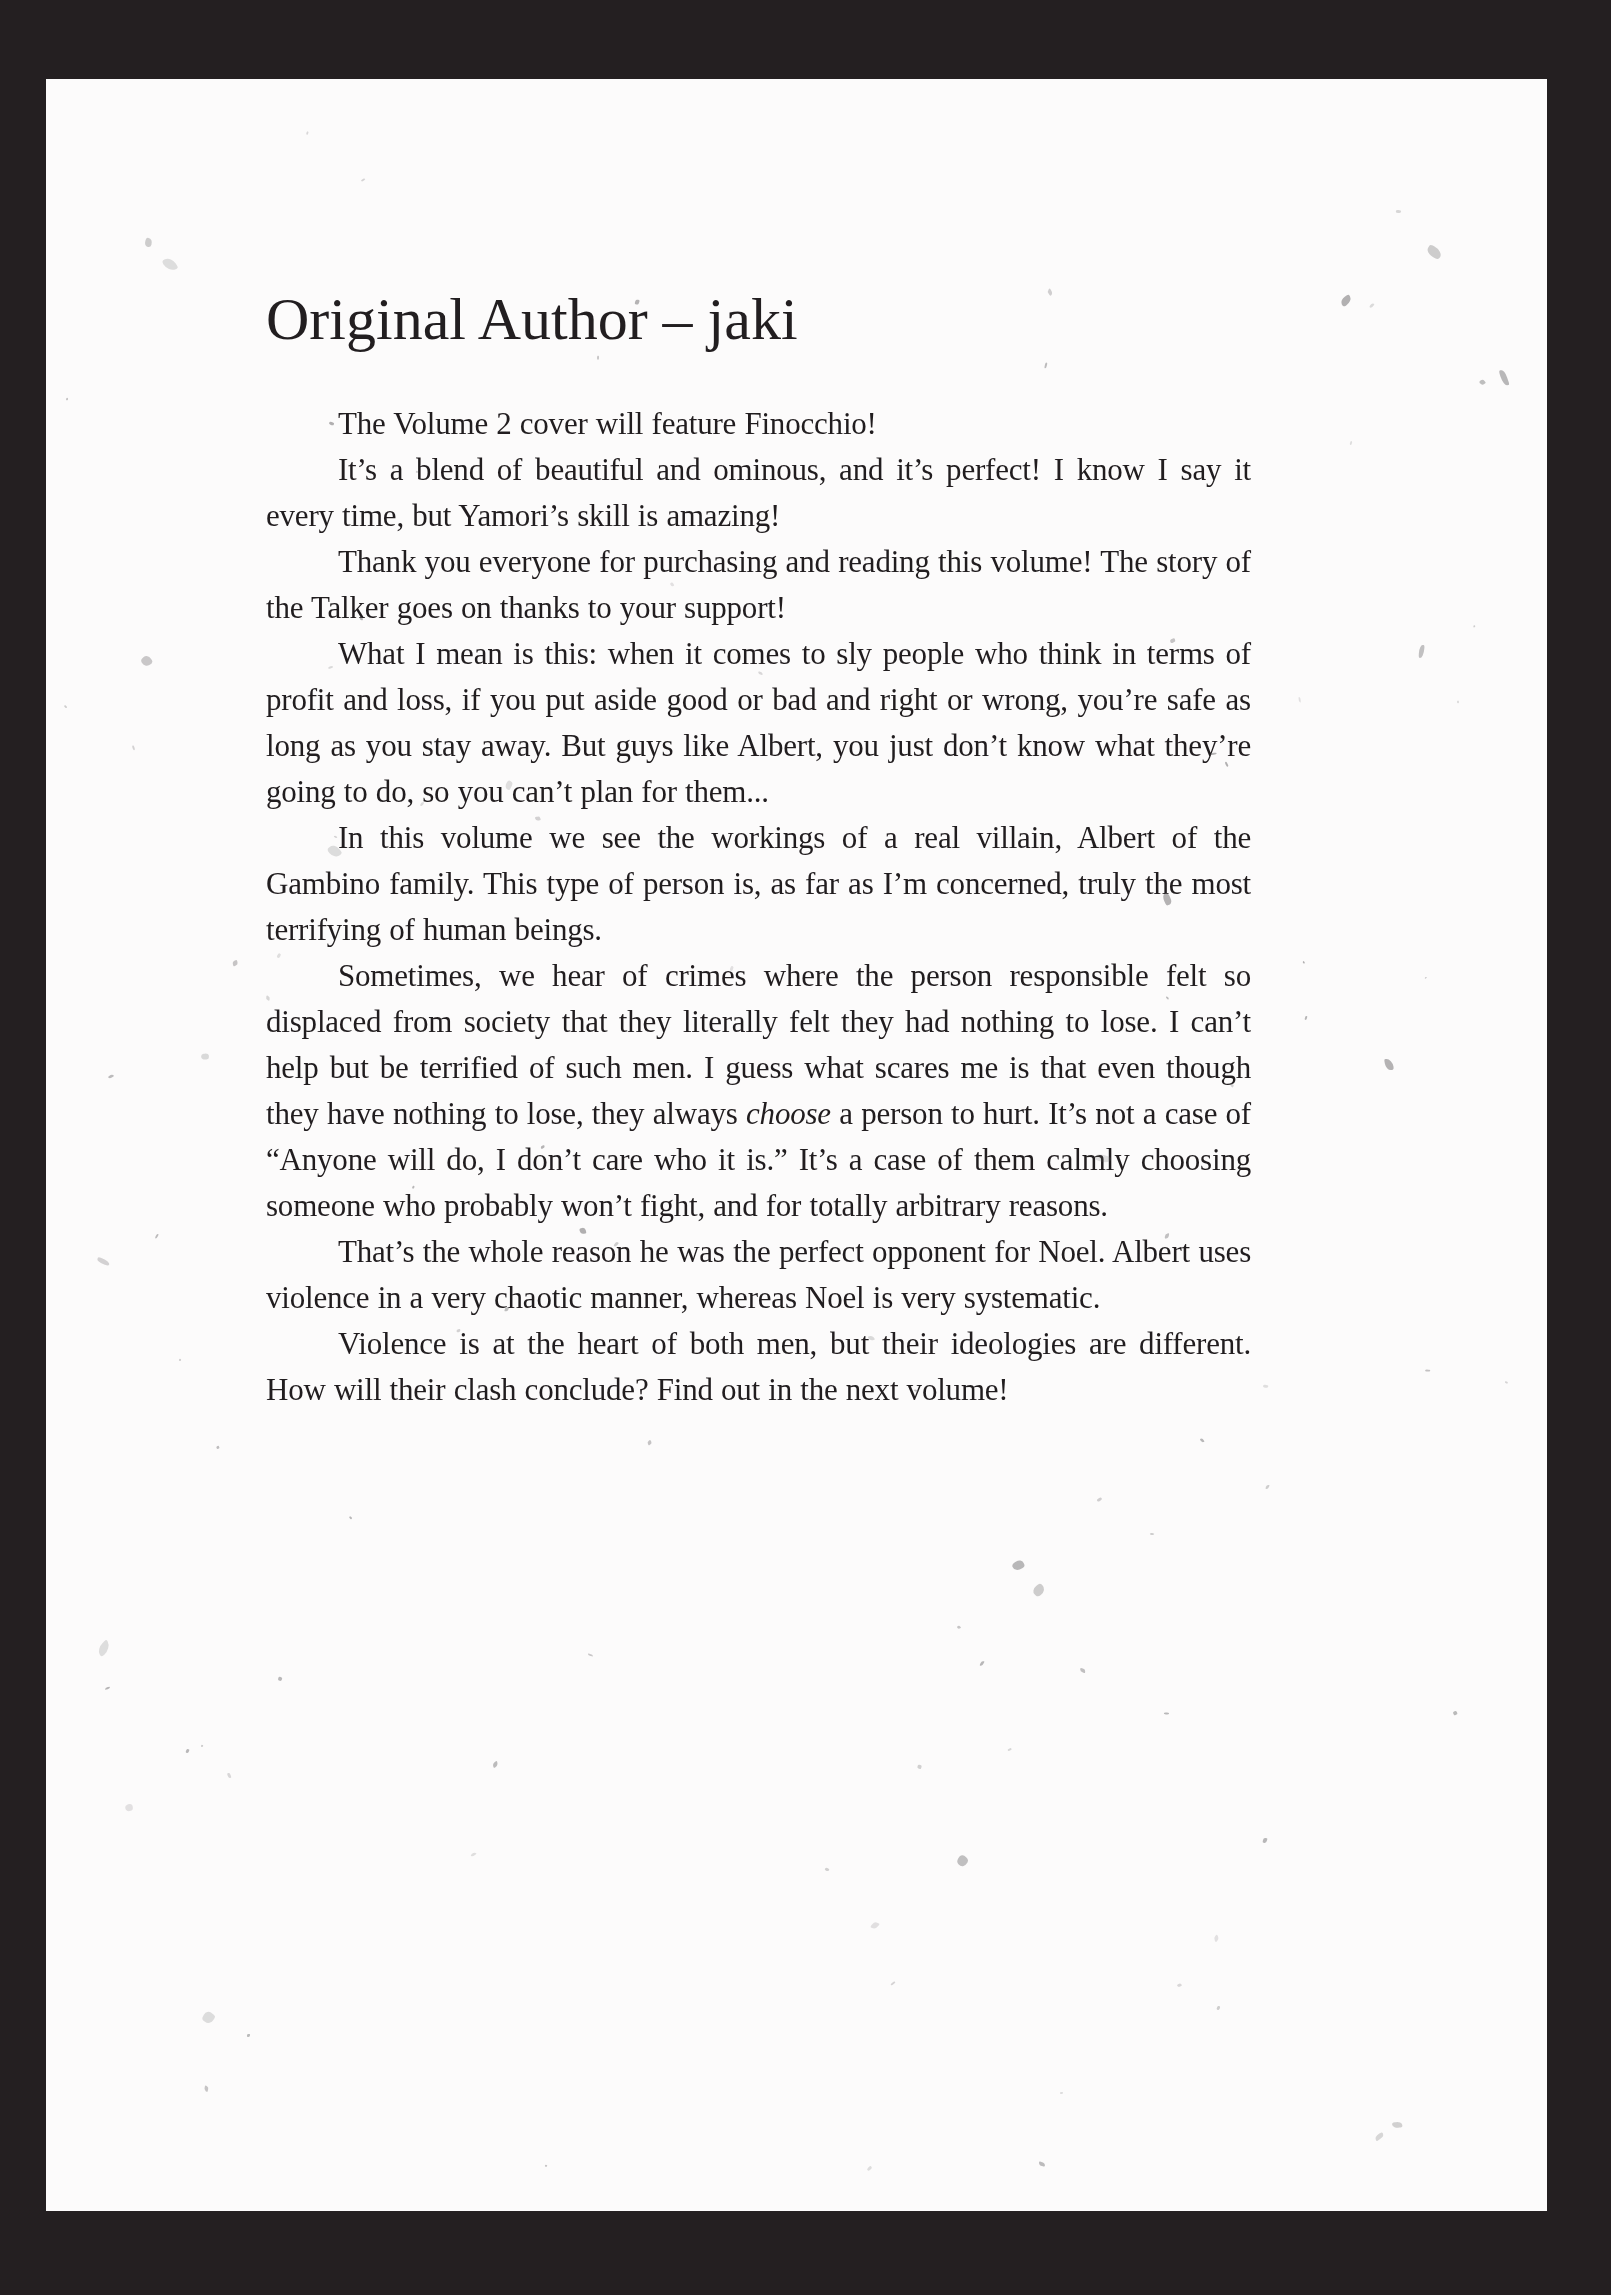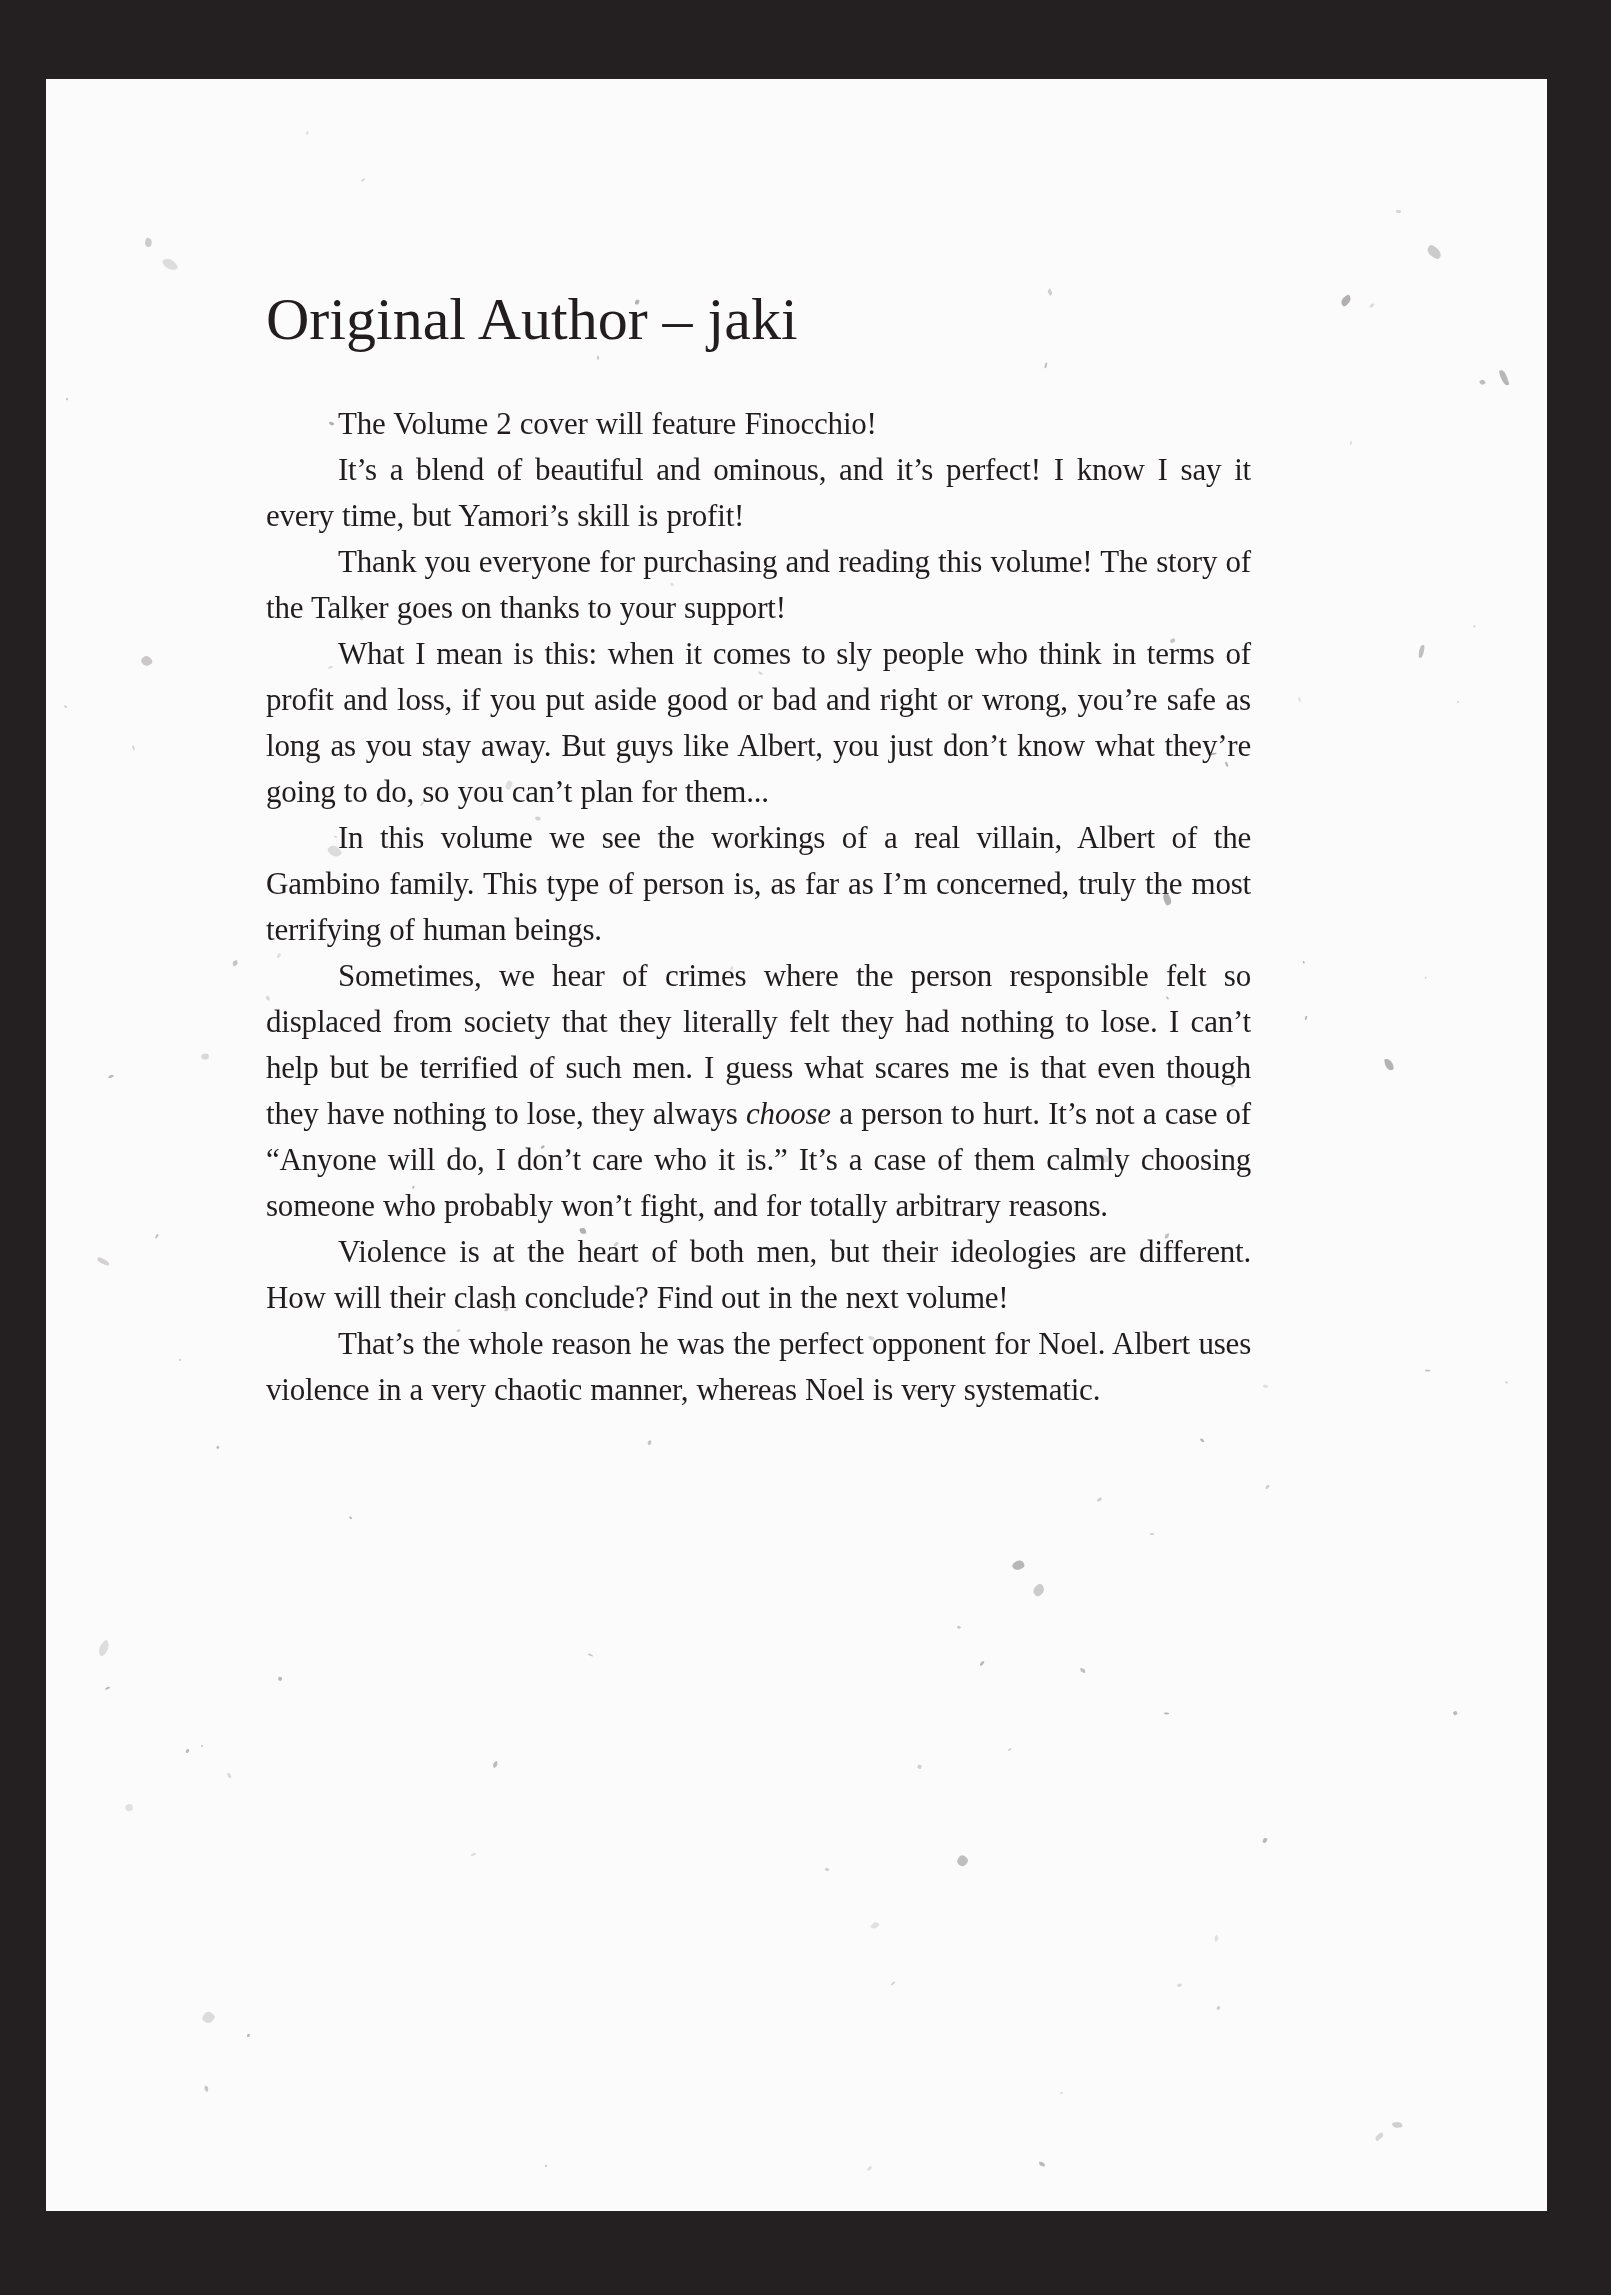--- a/index.html
+++ b/index.html
@@ -64,27 +64,27 @@
 </style>
 </head>
 <body>
 
 <div class="frame">
   <div class="paper">
     <div class="content">
       <h1 class="title">Original Author – jaki</h1>
       <div class="body-text" id="paragraphs">
           <p><span>The Volume 2 cover will feature Finocchio!</span></p>
-          <p><span>It’s a blend of beautiful and ominous, and it’s perfect! I know I say it every time, but Yamori’s skill is profit!</span></p>
+          <p><span>It’s a blend of beautiful and ominous, and it’s perfect! I know I say it every time, but Yamori’s skill is amazing!</span></p>
           <p><span>Thank you everyone for purchasing and reading this volume! The story of the Talker goes on thanks to your support!</span></p>
           <p><span>What I mean is this: when it comes to sly people who think in terms of profit and loss, if you put aside good or bad and right or wrong, you’re safe as long as you stay away. But guys like Albert, you just don’t know what they’re going to do, so you can’t plan for them...</span></p>
           <p><span>In this volume we see the workings of a real villain, Albert of the Gambino family. This type of person is, as far as I’m concerned, truly the most terrifying of human beings.</span></p>
           <p><span>Sometimes, we hear of crimes where the person responsible felt so displaced from society that they literally felt they had nothing to lose. I can’t help but be terrified of such men. I guess what scares me is that even though they have nothing to lose, they always </span><span class="it">choose</span><span> a person to hurt. It’s not a case of “Anyone will do, I don’t care who it is.” It’s a case of them calmly choosing someone who probably won’t fight, and for totally arbitrary reasons.</span></p>
+          <p><span>That’s the whole reason he was the perfect opponent for Noel. Albert uses violence in a very chaotic manner, whereas Noel is very systematic.</span></p>
           <p><span>Violence is at the heart of both men, but their ideologies are different. How will their clash conclude? Find out in the next volume!</span></p>
-          <p><span>That’s the whole reason he was the perfect opponent for Noel. Albert uses violence in a very chaotic manner, whereas Noel is very systematic.</span></p>
         </div>
     </div>
     <div id="speckles">
         <div class="speck" style="left: 1035px; top: 1589px; width: 3.7px; height: 4.7px; background: rgba(110, 108, 110, 0.42); transform: rotate(93deg) skewX(-14deg); border-radius: 50% 20% 60% 30%;"></div>
         <div class="speck" style="left: 1052px; top: 1418px; width: 2.7px; height: 5px; background: rgba(110, 108, 110, 0.31); transform: rotate(46deg) skewX(-16deg); border-radius: 20% 70% 30% 60%;"></div>
         <div class="speck" style="left: 425px; top: 1774px; width: 5px; height: 3px; background: rgba(110, 108, 110, 0.2); transform: rotate(137deg) skewX(18deg); border-radius: 20% 70% 30% 60%;"></div>
         <div class="speck" style="left: 96px; top: 577px; width: 9.6px; height: 10px; background: rgba(110, 108, 110, 0.36); transform: rotate(138deg) skewX(-10deg); border-radius: 20% 70% 30% 60%;"></div>
         <div class="speck" style="left: 966px; top: 1482px; width: 12.3px; height: 9px; background: rgba(110, 108, 110, 0.48); transform: rotate(146deg) skewX(-11deg); border-radius: 20% 70% 30% 60%;"></div>
         <div class="speck" style="left: 1251px; top: 620px; width: 5.4px; height: 1.9px; background: rgba(110, 108, 110, 0.19); transform: rotate(87deg) skewX(-19deg); border-radius: 50% 20% 60% 30%;"></div>
         <div class="speck" style="left: 912px; top: 1547px; width: 2.5px; height: 2.6px; background: rgba(110, 108, 110, 0.38); transform: rotate(145deg) skewX(4deg); border-radius: 20% 70% 30% 60%;"></div>

